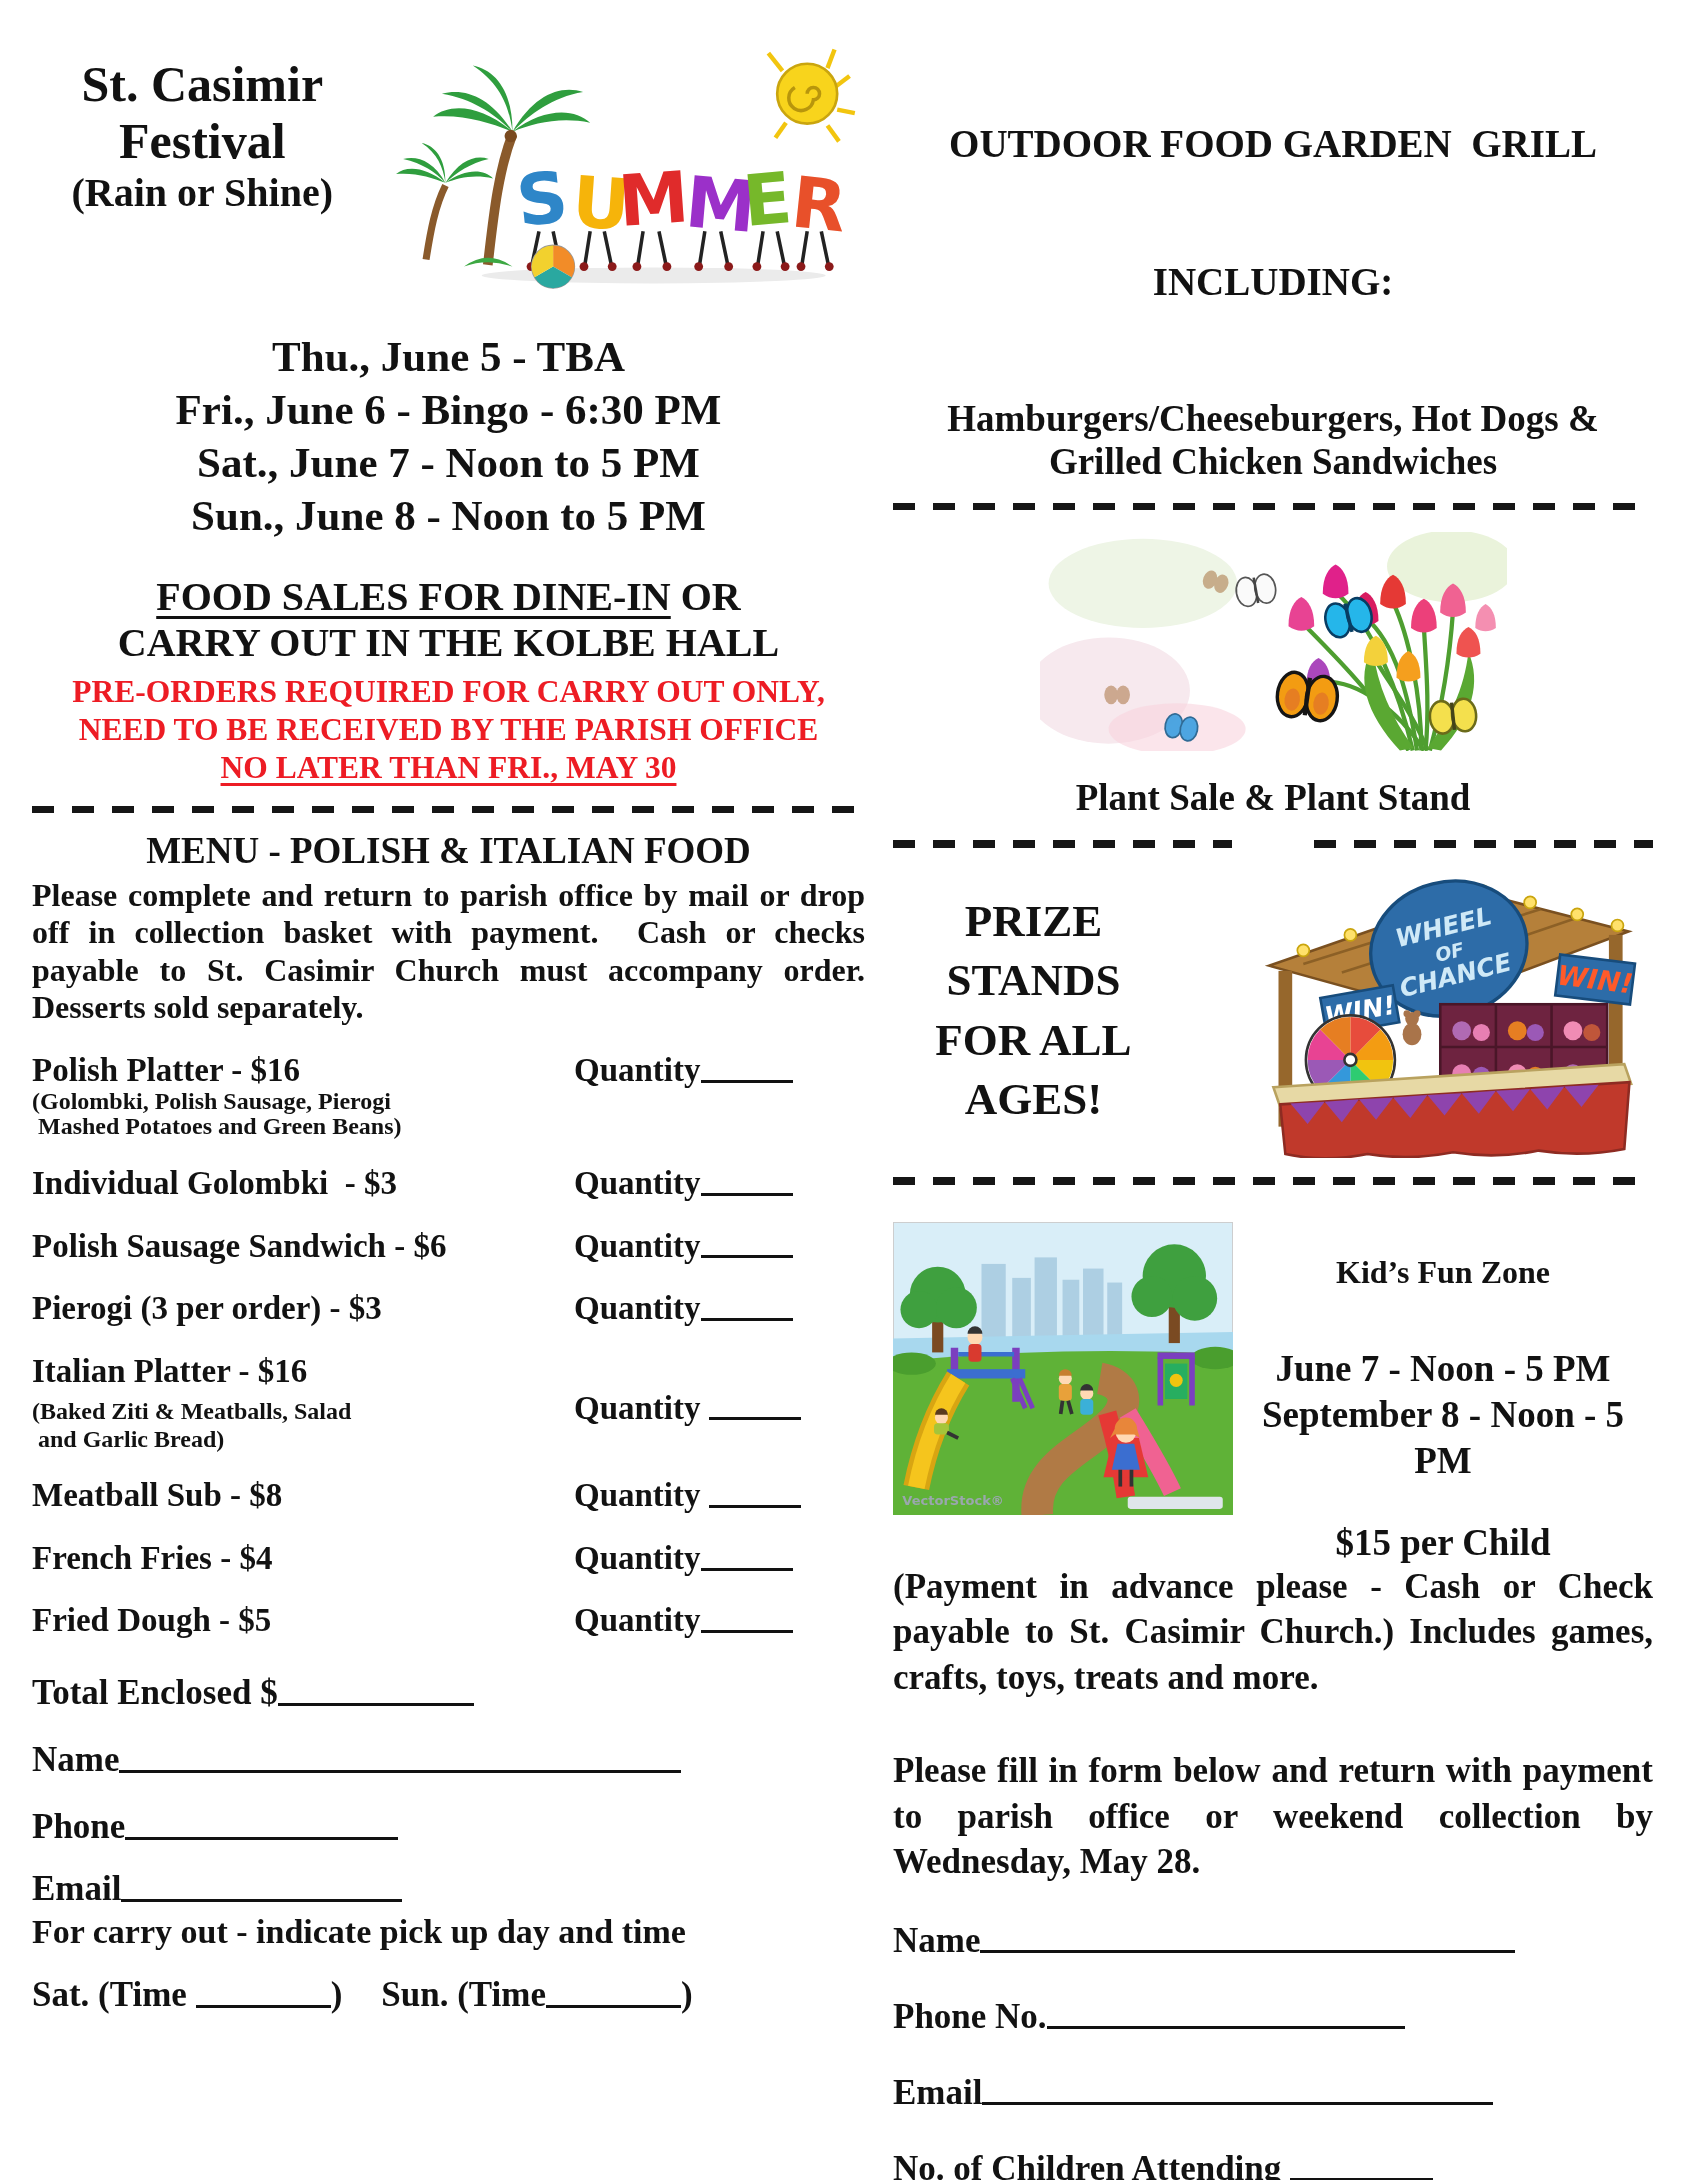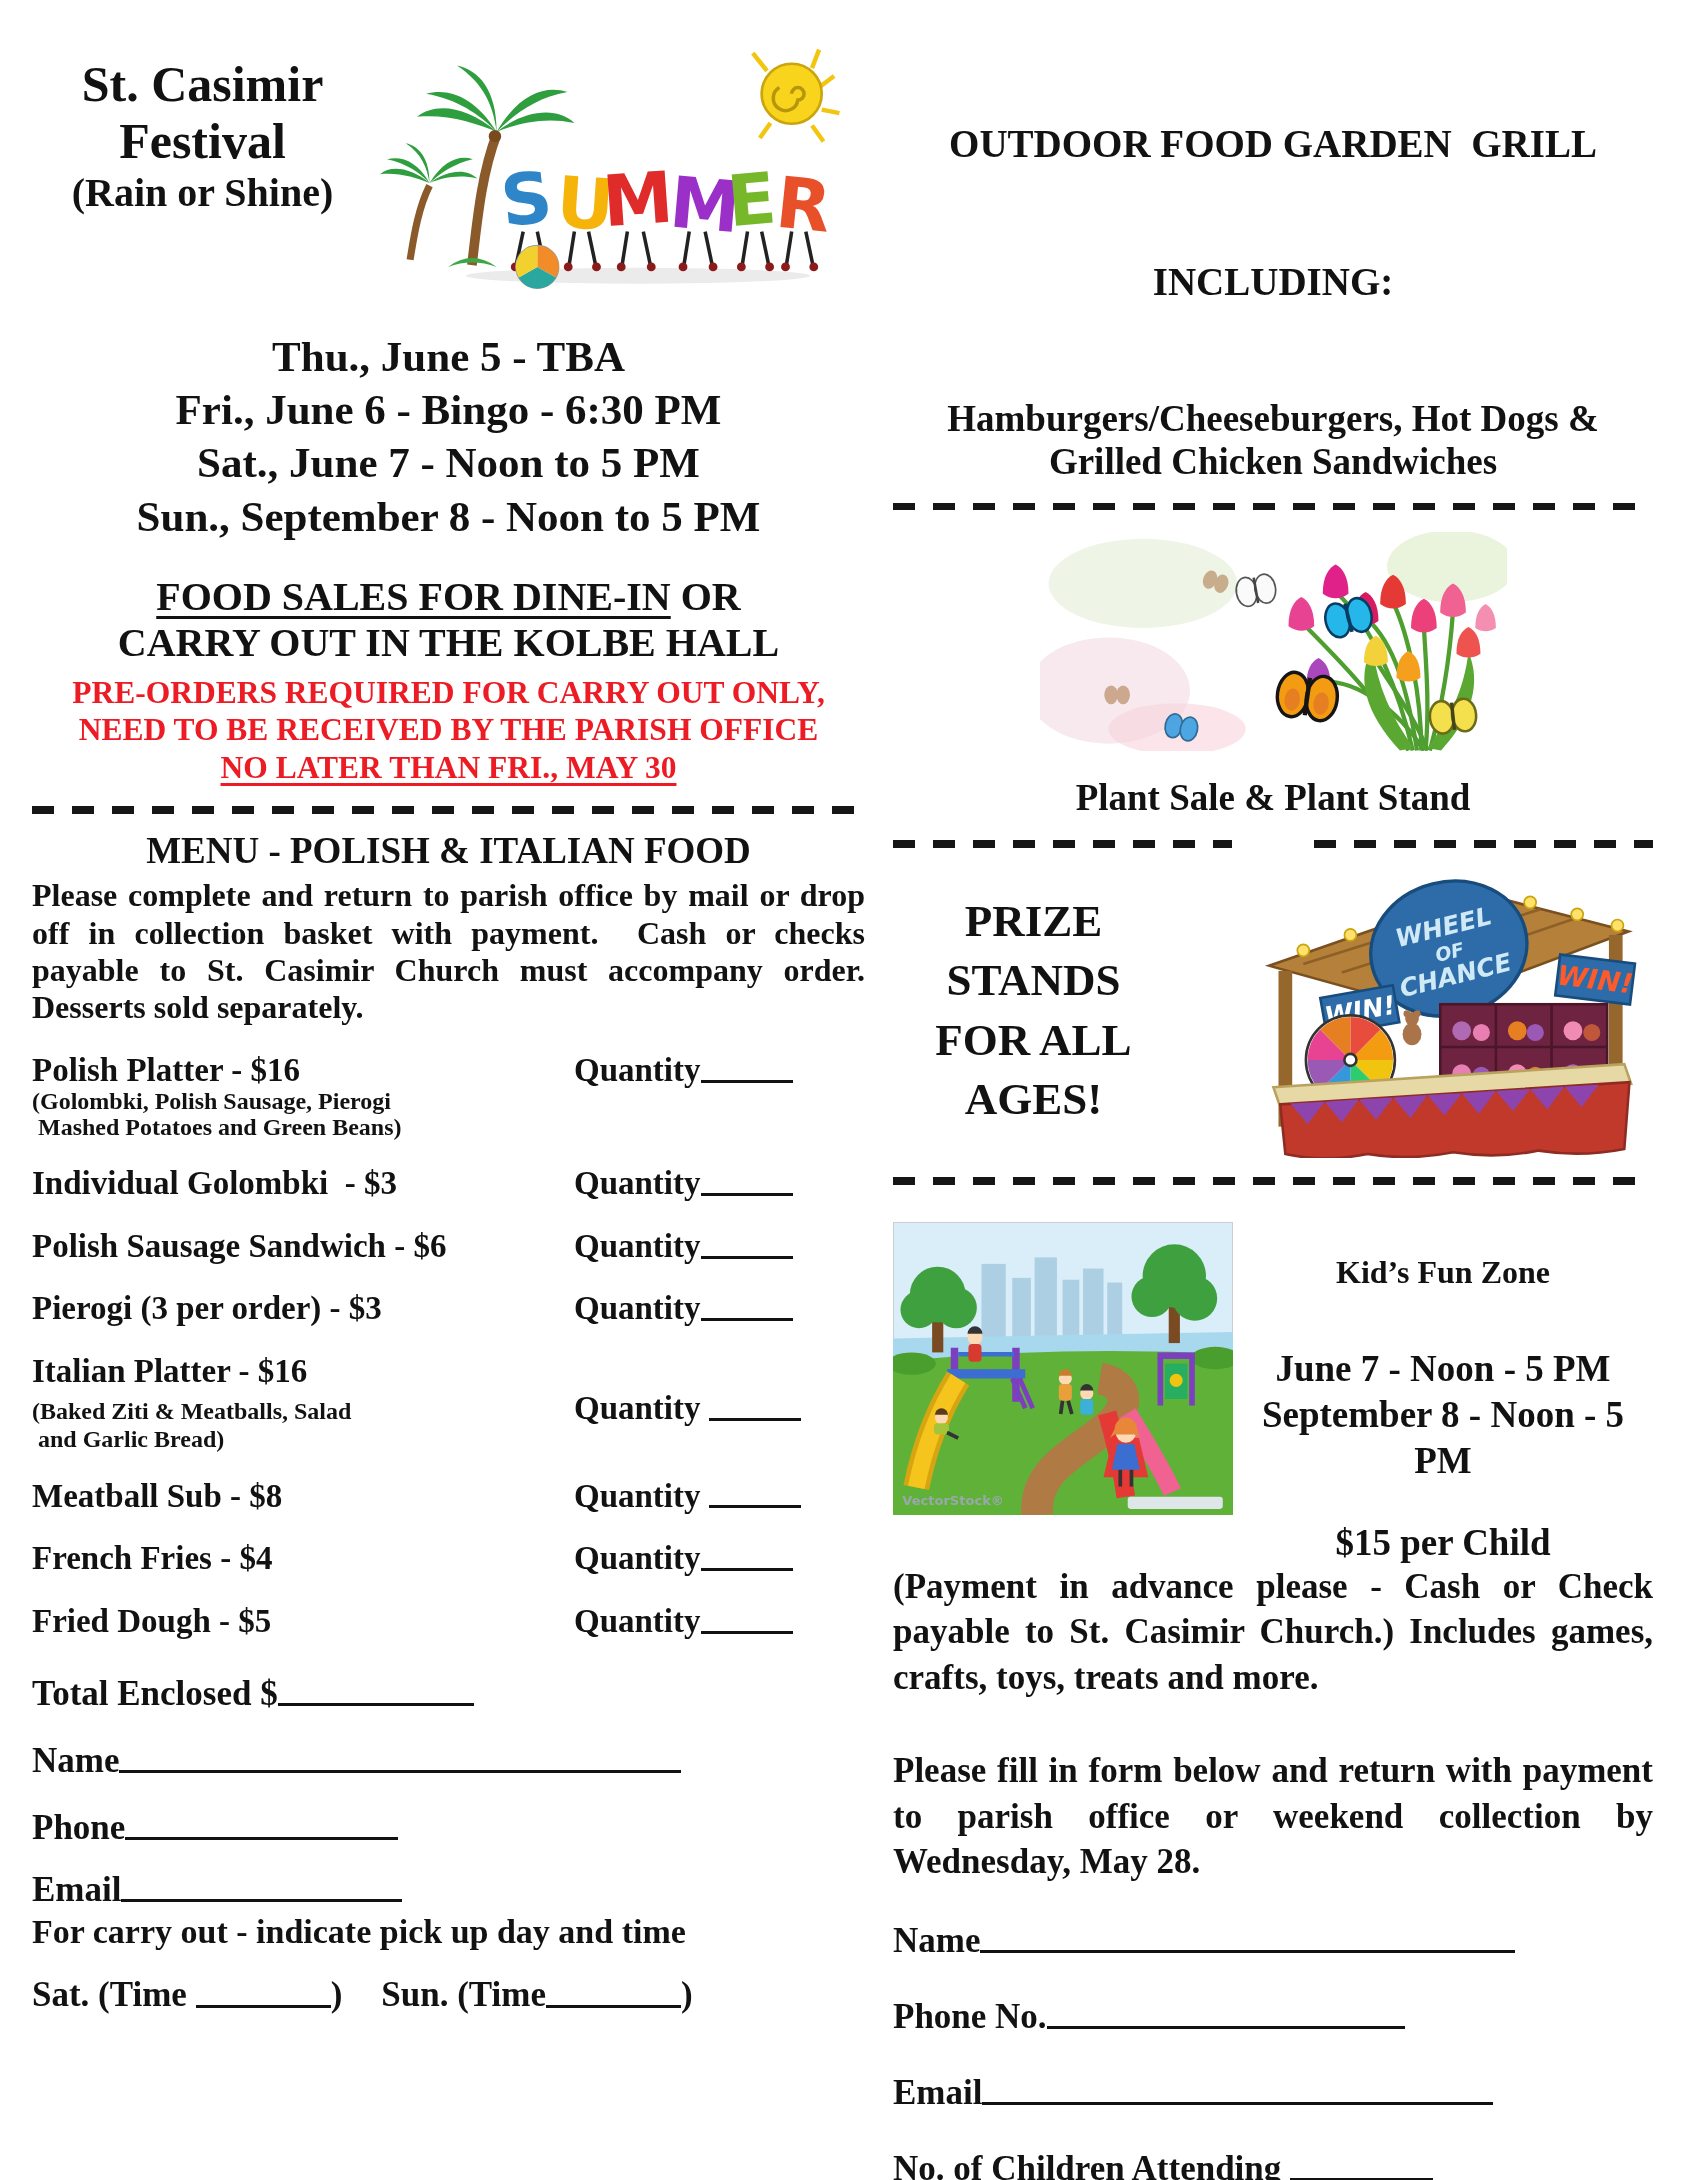--- a/index.html
+++ b/index.html
@@ -2,21 +2,21 @@
 <html style="font-size:13.6px"><head>
 <meta charset="utf-8">
 <style>
   html,body{margin:0;padding:0;background:#ffffff;}
   .page{position:relative;width:1685px;height:2181px;background:#fff;overflow:hidden;
         font-family:"Liberation Serif",serif;color:#121212;font-weight:bold;}
   .col-left{position:absolute;left:32px;top:0;width:833px;}
   .col-right{position:absolute;left:893px;top:0;width:760px;}
 
   
-  .header-row{display:flex;}
+  .header-row{display:flex;gap:16px;}
   .title-block{width:341px;padding-top:56px;text-align:center;font-size:50px;line-height:1.14;}
   .title-sub{font-size:40px;}
   .summer-wrap{width:477px;margin-top:39px;}
   .summer-wrap svg{display:block;width:100%;height:auto;}
 
   .schedule{margin-top:17px;text-align:center;font-size:43px;line-height:1.24;}
   .food-sales{margin-top:31px;text-align:center;font-size:40px;line-height:1.16;}
   .u-black{text-decoration:underline;text-decoration-thickness:3.4px;text-underline-offset:6px;}
   .preorder{margin-top:6.8px;text-align:center;font-size:31.5px;line-height:1.2;color:#ed1c24;}
   .u-red{text-decoration:underline;text-decoration-thickness:2.6px;text-underline-offset:5.1px;}
@@ -158,21 +158,21 @@
             <path d="M165 270 A24 24 0 0 1 186 234 L186 258 Z" fill="#f2d12e"></path>
           </g>
         </svg>
       </div>
     </div>
 
     <div class="schedule">
       <div>Thu., June 5 - TBA</div>
       <div>Fri., June 6 - Bingo - 6:30 PM</div>
       <div>Sat., June 7 - Noon to 5 PM</div>
-      <div>Sun., September 8 - Noon to 5 PM</div>
+      <div>Sun., June 8 - Noon to 5 PM</div>
     </div>
 
     <div class="food-sales">
       <div>
         <span class="u-black">FOOD SALES FOR DINE-IN</span><span> OR</span>
       </div>
       <div>CARRY OUT IN THE KOLBE HALL</div>
     </div>
 
     <div class="preorder">

